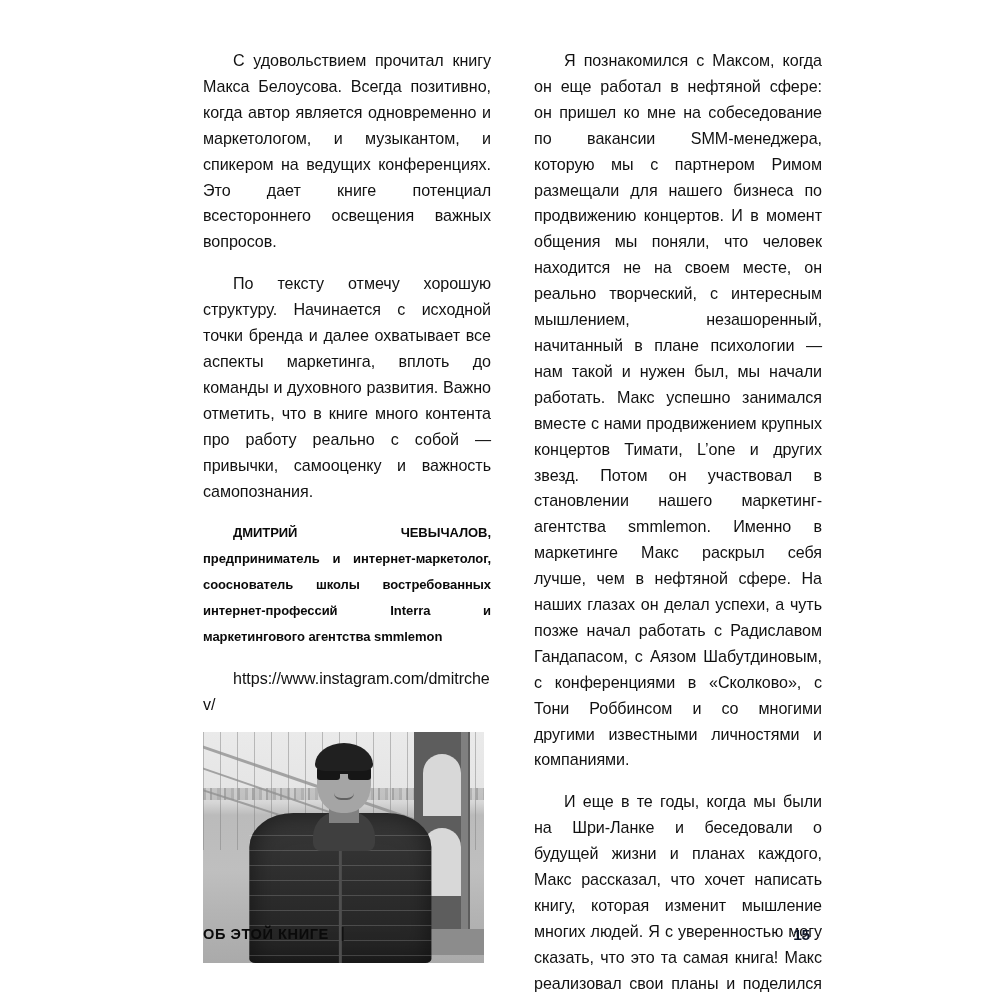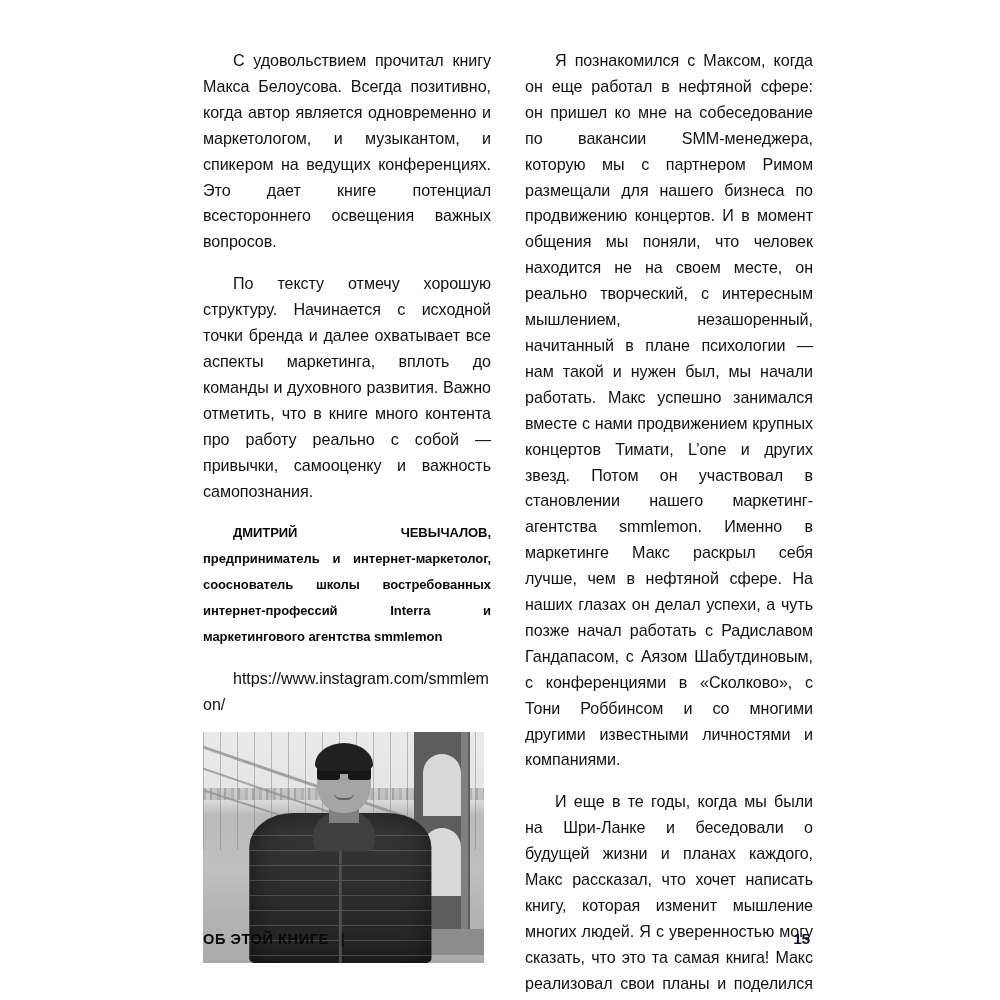--- a/index.html
+++ b/index.html
@@ -27,21 +27,21 @@
   }
 
   
   .columns {
     position: absolute;
     left: 203px;
     top: 48px;
     width: 607px;
     height: 860px;
     display: flex;
-    gap: 34px;
+    gap: 43px;
     align-items: flex-start;
   }
   .col {
     width: 288px;
     flex: 0 0 288px;
   }
 
   p.para {
     margin: 0 0 16px 0;
     font-size: 16.1px;
@@ -266,21 +266,20 @@
   }
 
   
   .footer {
     position: absolute;
     left: 203px;
     top: 926px;
     width: 607px;
     height: 26px;
     display: flex;
-    align-items: center;
   }
   .footer-title {
     font-size: 14.6px;
     font-weight: bold;
     letter-spacing: 0.55px;
     color: #0a0a0a;
     white-space: nowrap;
   }
   .footer-sep {
     margin-left: 12px;
@@ -305,21 +304,21 @@
   <div class="columns">
 
     <div class="col">
 
       <p class="para">С удовольствием прочитал книгу Макса Белоусова. Всегда позитивно, когда автор является одновременно и маркетологом, и музыкантом, и спикером на ведущих конференциях. Это дает книге потенциал всестороннего освещения важных вопросов.</p>
 
       <p class="para">По тексту отмечу хорошую структуру. Начинается с исходной точки бренда и далее охватывает все аспекты маркетинга, вплоть до команды и духовного развития. Важно отметить, что в книге много контента про работу реально с собой — привычки, самооценку и важность самопознания.</p>
 
       <p class="attribution">ДМИТРИЙ ЧЕВЫЧАЛОВ, предприниматель и интернет-маркетолог, сооснователь школы востребованных интернет-профессий Interra и маркетингового агентства smmlemon</p>
 
-      <p class="link">https://www.instagram.com/smmlemon/</p>
+      <p class="link">https://www.instagram.com/dmitrchev/</p>
 
       <div class="photo-wrap">
         <div class="photo">
           <div class="ph-sky"></div>
           <div class="ph-city"></div>
           <div class="ph-hangers"></div>
           <div class="ph-cable c1"></div>
           <div class="ph-cable c2"></div>
           <div class="ph-cable c3"></div>
           <div class="ph-tower">

